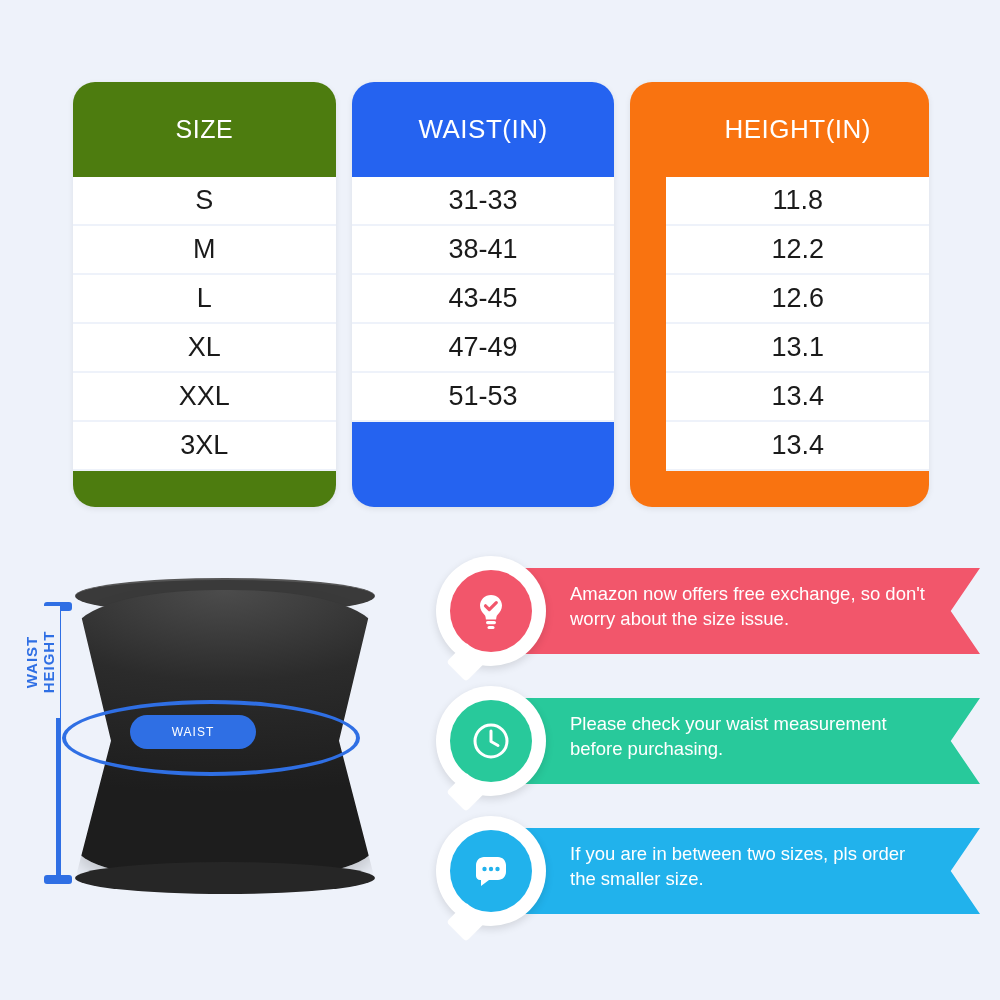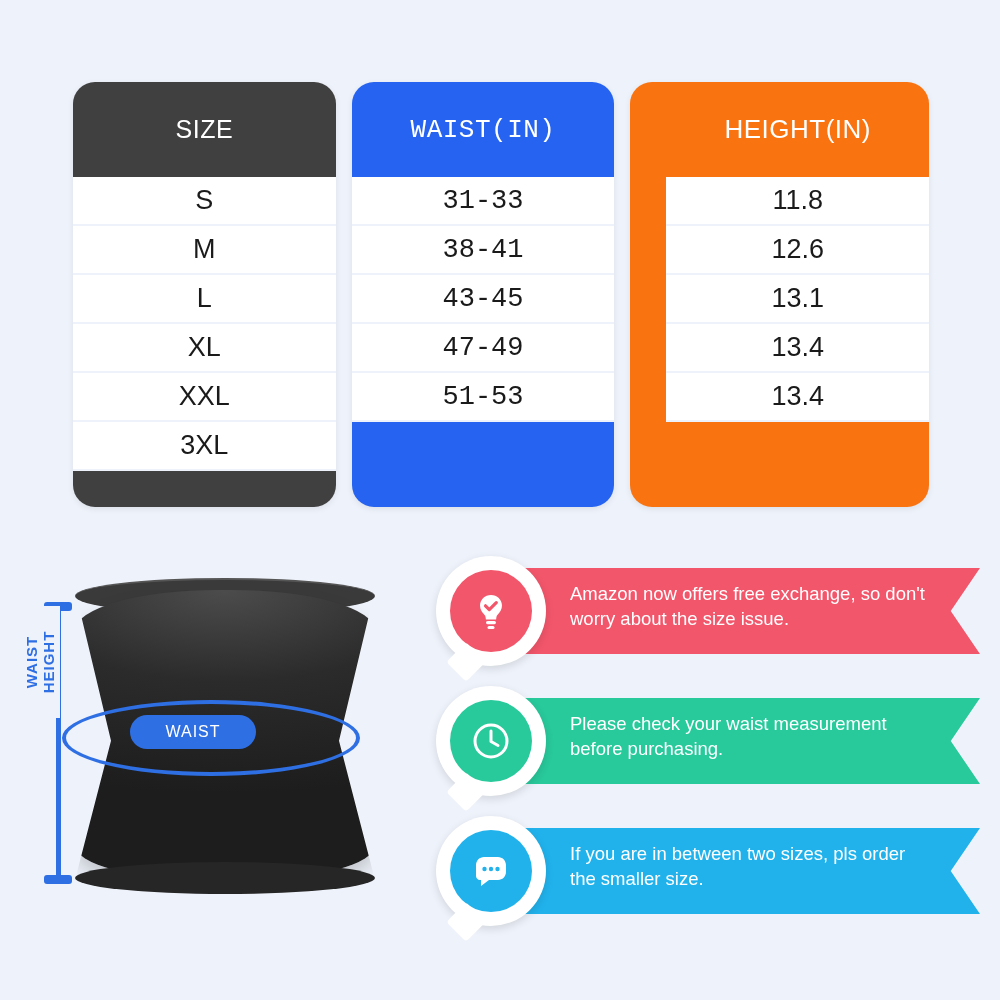--- a/index.html
+++ b/index.html
@@ -23,22 +23,22 @@
     width: 856px;
     display: flex;
     gap: 16px;
   }
   .col {
     flex: 1;
     border-radius: 22px;
     overflow: hidden;
     box-shadow: 0 2px 6px rgba(0,0,0,0.08);
   }
-  .col.size   { background: #404040; }
-  .col.waist  { background: #2563f0; font-family: Liberation Mono, monospace; }
+  .col.size   { background: #4d7c0f; }
+  .col.waist  { background: #2563f0; }
   .col.height { background: #f97310; padding-left: 36px; }
 
   .col-head {
     height: 95px;
     display: flex;
     align-items: center;
     justify-content: center;
     color: #ffffff;
     font-size: 26px;
     letter-spacing: 0.5px;
@@ -112,21 +112,21 @@
     left: 110px;
     top: 155px;
     width: 126px;
     height: 34px;
     background: #2f6fe4;
     border-radius: 17px;
     display: flex;
     align-items: center;
     justify-content: center;
     color: #fff;
-    font-size: 16px;
+    font-size: 12px;
     letter-spacing: 1px;
   }
   .height-bar {
     position: absolute;
     left: 18px;
     top: 42px;
     width: 40px;
     height: 282px;
   }
   .height-bar .cap {
@@ -255,20 +255,21 @@
     <div class="cell">38-41</div>
     <div class="cell">43-45</div>
     <div class="cell">47-49</div>
     <div class="cell">51-53</div>
     <div class="col-foot"></div>
   </div>
 
   <div class="col height">
     <div class="col-head">HEIGHT(IN)</div>
     <div class="cell">11.8</div>
+    <div class="cell">12.2</div>
     <div class="cell">12.6</div>
     <div class="cell">13.1</div>
     <div class="cell">13.4</div>
     <div class="cell">13.4</div>
     <div class="col-foot"></div>
   </div>
 
 </div>
 
 <div class="product">

